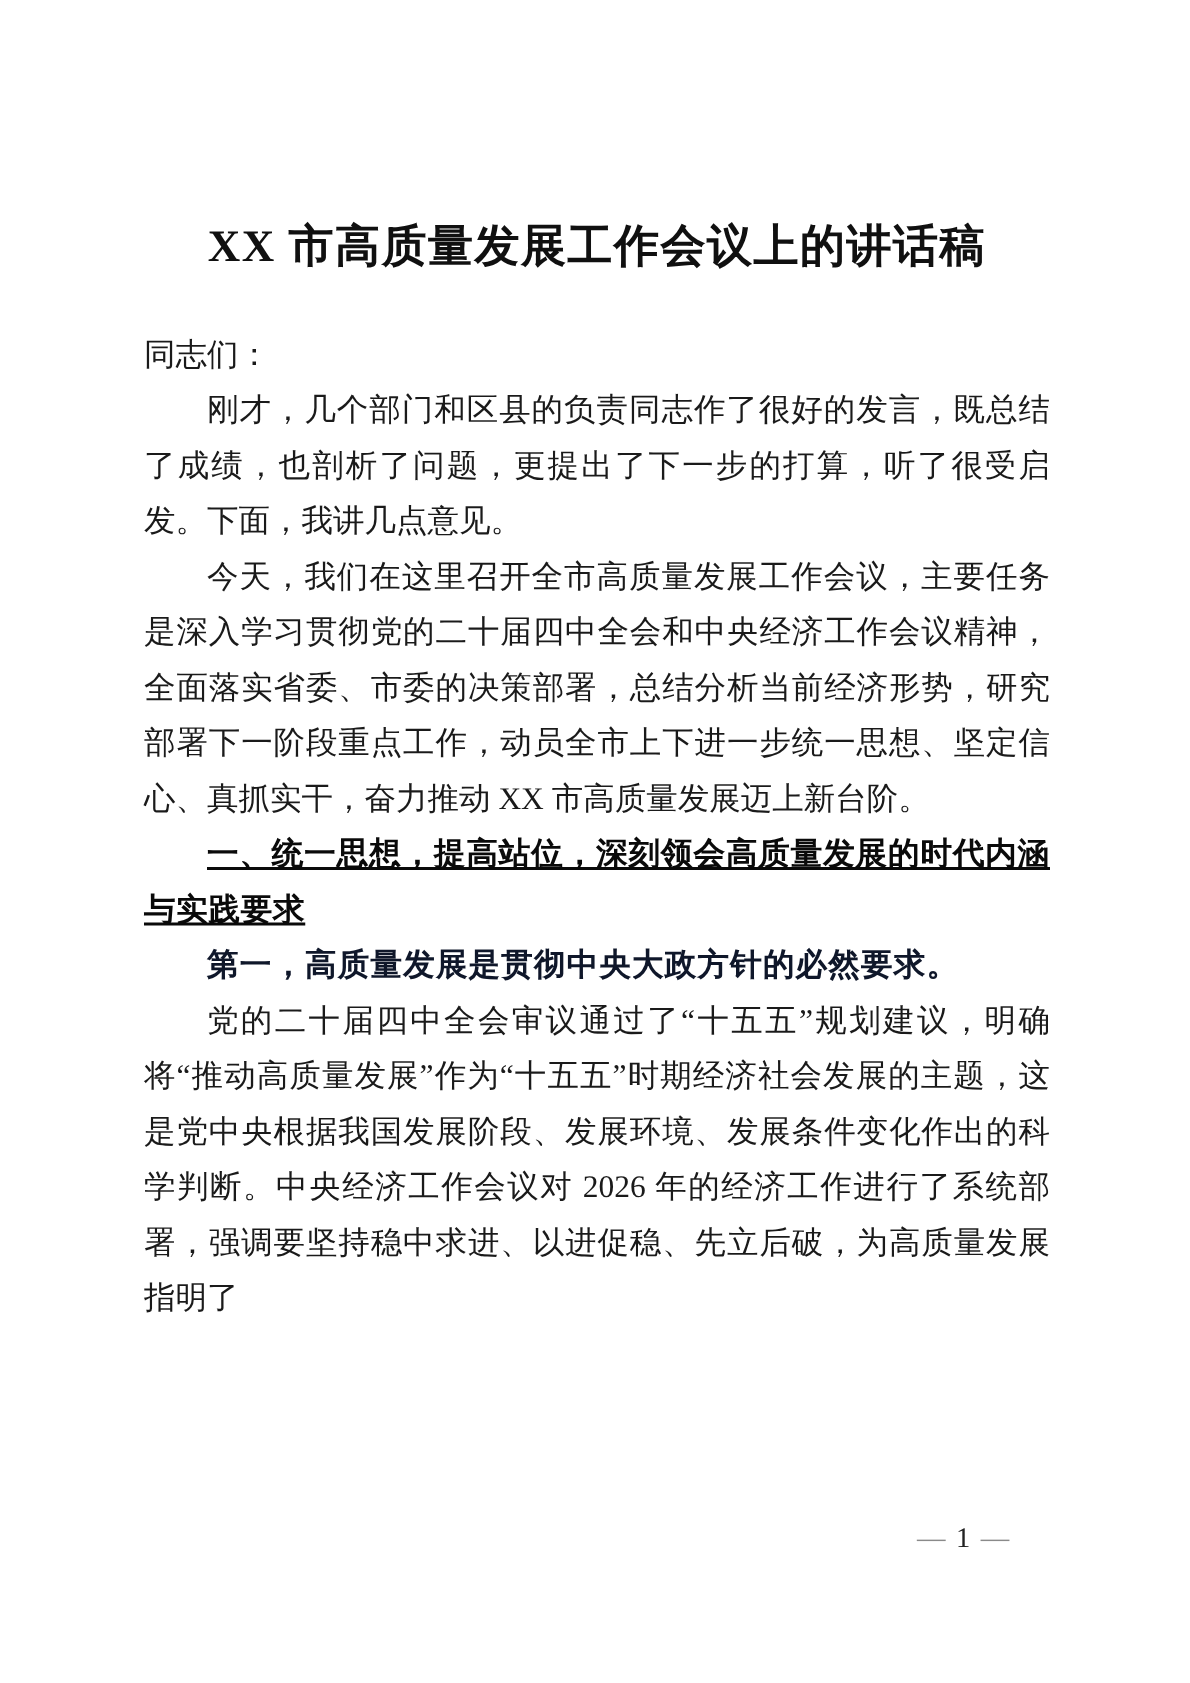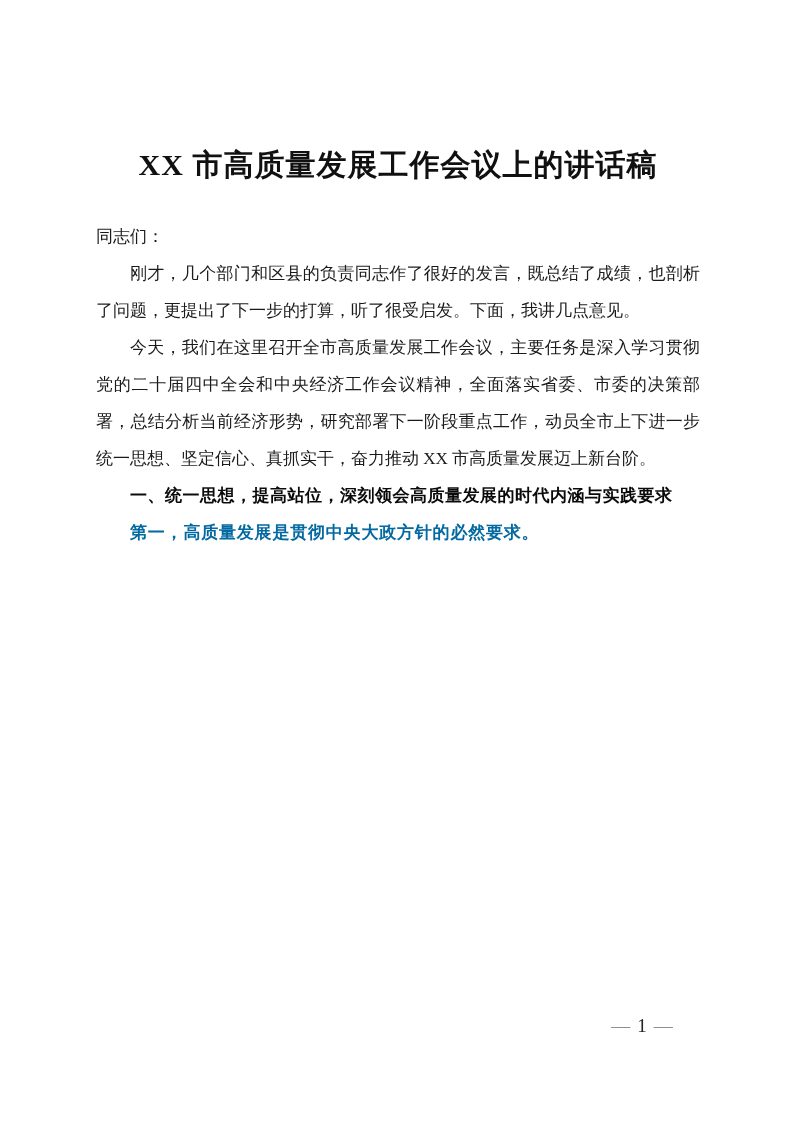--- a/index.html
+++ b/index.html
@@ -29,21 +29,21 @@
     line-height: 46px;
     letter-spacing: 1px;
     color: #101010;
     font-family: "Liberation Serif", "DejaVu Serif", serif;
   }
   .doc-body {
     position: absolute;
     left: 96px;
     top: 218px;
     width: 604px;
-    font-size: 17px;
+    font-size: 21px;
     line-height: 37px;
     text-align: justify;
     text-justify: inter-ideograph;
     color: #1a1a1a;
   }
   .doc-body p {
     margin: 0;
     padding: 0;
   }
   .salutation {
@@ -51,26 +51,27 @@
   }
   .body-para {
     text-indent: 2em;
   }
   .section-heading {
     text-indent: 2em;
     font-family: "Liberation Sans", "DejaVu Sans", sans-serif;
     font-weight: 700;
     letter-spacing: 0.5px;
     color: #0a0a0a;
+    text-decoration: underline;
   }
   .sub-heading {
     text-indent: 2em;
     font-weight: 700;
     letter-spacing: 0.8px;
-    color: #0369a1;
+    color: #0f172a;
   }
   .page-footer {
     position: absolute;
     top: 1014px;
     left: 592px;
     width: 100px;
     text-align: center;
     font-size: 19px;
     line-height: 24px;
     color: #222222;
@@ -98,19 +99,20 @@
 
     <p class="body-para">刚才，几个部门和区县的负责同志作了很好的发言，既总结了成绩，也剖析了问题，更提出了下一步的打算，听了很受启发。下面，我讲几点意见。</p>
 
     <p class="body-para">今天，我们在这里召开全市高质量发展工作会议，主要任务是深入学习贯彻党的二十届四中全会和中央经济工作会议精神，全面落实省委、市委的决策部署，总结分析当前经济形势，研究部署下一阶段重点工作，动员全市上下进一步统一思想、坚定信心、真抓实干，奋力推动 XX 市高质量发展迈上新台阶。</p>
 
     <p class="section-heading">一、统一思想，提高站位，深刻领会高质量发展的时代内涵与实践要求</p>
 
 
     <p class="sub-heading">第一，高质量发展是贯彻中央大政方针的必然要求。</p>
 
+    <p class="body-para">党的二十届四中全会审议通过了“十五五”规划建议，明确将“推动高质量发展”作为“十五五”时期经济社会发展的主题，这是党中央根据我国发展阶段、发展环境、发展条件变化作出的科学判断。中央经济工作会议对 2026 年的经济工作进行了系统部署，强调要坚持稳中求进、以进促稳、先立后破，为高质量发展指明了</p>
   </div>
 
   <div class="page-footer">
     <span class="footer-dash">—</span><span class="page-num">1</span><span class="footer-dash">—</span>
   </div>
 
 </div>
 
 </body></html>

